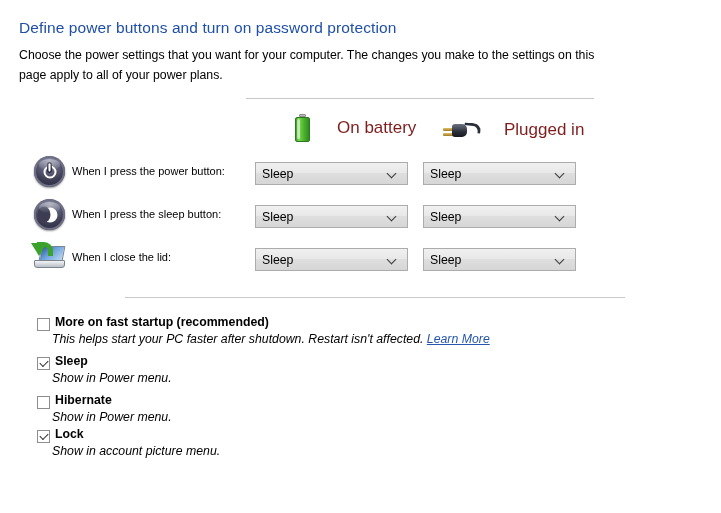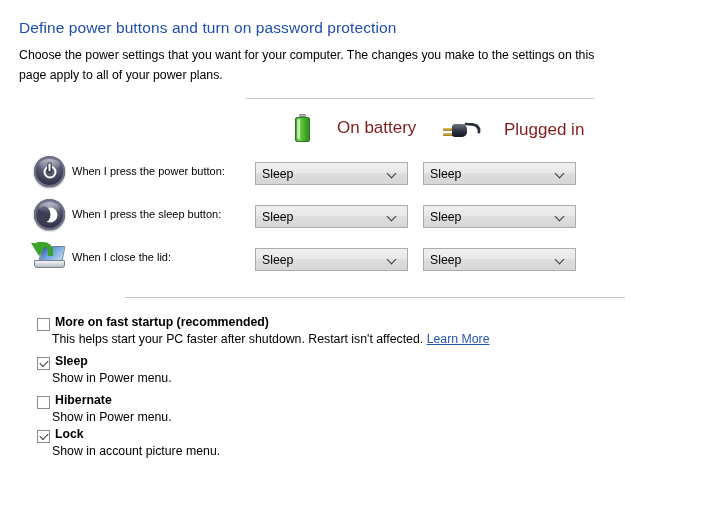--- a/index.html
+++ b/index.html
@@ -294,20 +294,21 @@
     font-size: 12.3px;
     font-weight: bold;
     color: #000000;
     white-space: nowrap;
   }
   .cb-sub {
     position: absolute;
     font-size: 12.3px;
     color: #000000;
     white-space: nowrap;
+    font-style: italic;
   }
   .link {
     color: #2555b0;
     text-decoration: underline;
     cursor: pointer;
   }
 </style>
 </head>
 <body>
 

